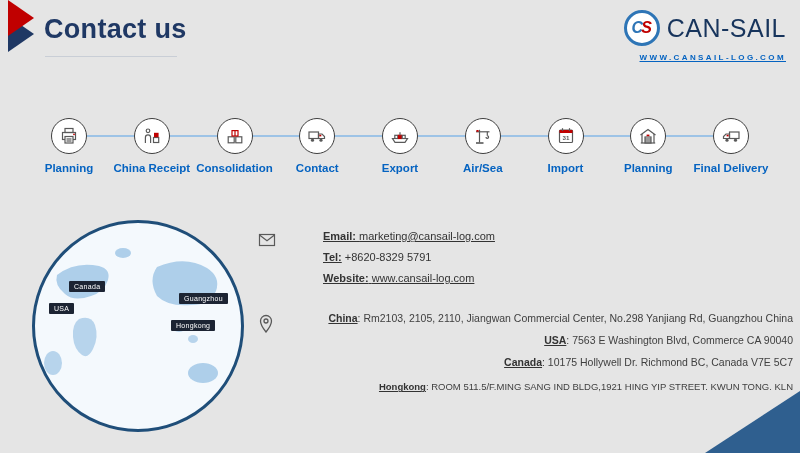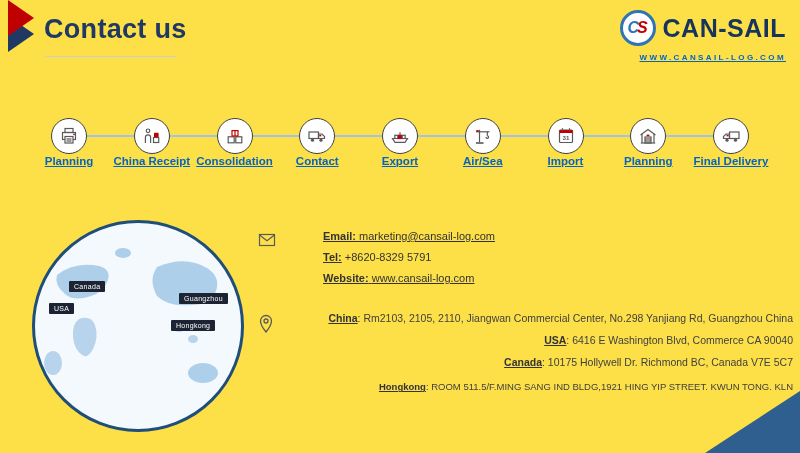--- a/index.html
+++ b/index.html
@@ -2,58 +2,58 @@
 <html><head>
 <meta charset="utf-8">
 <style>
   * { margin: 0; padding: 0; box-sizing: border-box; }
   html, body { width: 800px; height: 453px; }
   body {
     font-family: "Liberation Sans", sans-serif;
     background: #ffffff;
     overflow: hidden;
   }
-  .slide { position: relative; width: 800px; height: 453px; background: #fde047; }
+  .slide { position: relative; width: 800px; height: 453px; background: #e5e5e5; }
 
   
   .chevron-decoration { position: absolute; left: 8px; top: 0; }
   .page-title {
     position: absolute; left: 44px; top: 14px;
     font-size: 27px; font-weight: bold; color: #1F3864; letter-spacing: 0.3px;
   }
   .title-underline { position: absolute; left: 45px; top: 56px; width: 132px; height: 1px; background: #C9CED6; }
 
   .logo { position: absolute; right: 14px; top: 10px; text-align: right; }
   .logo-row { display: flex; align-items: center; justify-content: flex-end; gap: 7px; }
   .logo-circle {
     width: 36px; height: 36px; border-radius: 50%;
     border: 3px solid #2E75B6; display: flex; align-items: center; justify-content: center;
     font-weight: bold; font-style: italic; font-size: 16px; background: #fff;
   }
   .logo-circle .c { color: #2E75B6; }
   .logo-circle .s { color: #C00000; margin-left: -2px; }
-  .logo-name { font-size: 25px; font-weight: bold; color: #17345C; letter-spacing: 0.5px; }
+  .logo-name { font-size: 25px; font-weight: normal; color: #17345C; letter-spacing: 0.5px; }
   .logo-site {
     display: inline-block; margin-top: 4px; color: #0563C1; font-size: 8px; font-weight: bold;
     letter-spacing: 2.4px; text-decoration: underline; cursor: pointer;
   }
 
   
   .timeline { position: absolute; left: 28px; top: 118px; width: 744px; }
   .timeline-line { position: absolute; left: 30px; right: 30px; top: 17px; height: 2px; background: #9DC3E6; }
   .steps { position: relative; display: flex; justify-content: space-between; }
   .step { width: 82px; display: flex; flex-direction: column; align-items: center; }
   .step-circle {
     width: 36px; height: 36px; border-radius: 50%; background: #fff;
     border: 1.5px solid #3F3F3F; display: flex; align-items: center; justify-content: center;
     position: relative; z-index: 1;
   }
   .step-label {
-    text-align: center; font-size: 11.5px; font-weight: bold;
-    color: #0563C1; text-decoration: underline; line-height: 1.25; cursor: pointer;
+    margin-top: 7px; text-align: center; font-size: 11.5px; font-weight: bold;
+    color: #0563C1; line-height: 1.25; cursor: pointer;
   }
   .icon-svg { display: block; }
 
   
   .map-wrap {
     position: absolute; left: 32px; top: 220px; width: 212px; height: 212px;
     border: 3px solid #1F4E79; border-radius: 50%; overflow: hidden; background: #F4F9FD;
   }
   .map-chip {
     position: absolute; background: #1C2433; color: #fff; font-size: 7px;
@@ -280,21 +280,21 @@
       <svg width="16" height="20" viewBox="0 0 16 20" stroke="#595959" fill="none" stroke-width="1.3">
         <path d="M8,1.5 a5.5,5.5 0 0 1 5.5,5.5 c0,4.2 -5.5,11 -5.5,11 S2.5,11.2 2.5,7 A5.5,5.5 0 0 1 8,1.5 z"></path>
         <circle cx="8" cy="7" r="2"></circle>
       </svg>
     </span>
     <div class="address-lines">
       <div class="address-line">
         <span class="lbl">China</span><span>: Rm2103, 2105, 2110, Jiangwan Commercial Center, No.298 Yanjiang Rd, Guangzhou China</span>
       </div>
       <div class="address-line">
-        <span class="lbl">USA</span><span>: 6416 E Washington Blvd, Commerce CA 90040</span>
+        <span class="lbl">USA</span><span>: 7563 E Washington Blvd, Commerce CA 90040</span>
       </div>
       <div class="address-line">
         <span class="lbl">Canada</span><span>: 10175 Hollywell Dr. Richmond BC, Canada V7E 5C7</span>
       </div>
       <div class="address-line small">
         <span class="lbl">Hongkong</span><span>: ROOM 511.5/F.MING SANG IND BLDG,1921 HING YIP STREET. KWUN TONG. KLN</span>
       </div>
     </div>
   </div>
 

